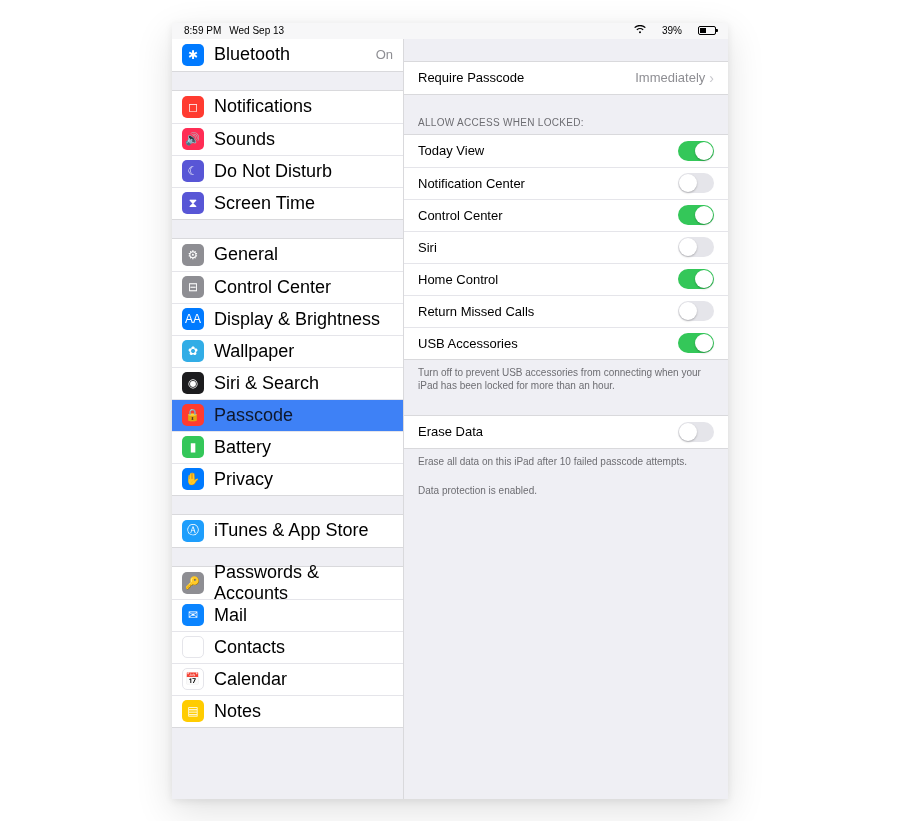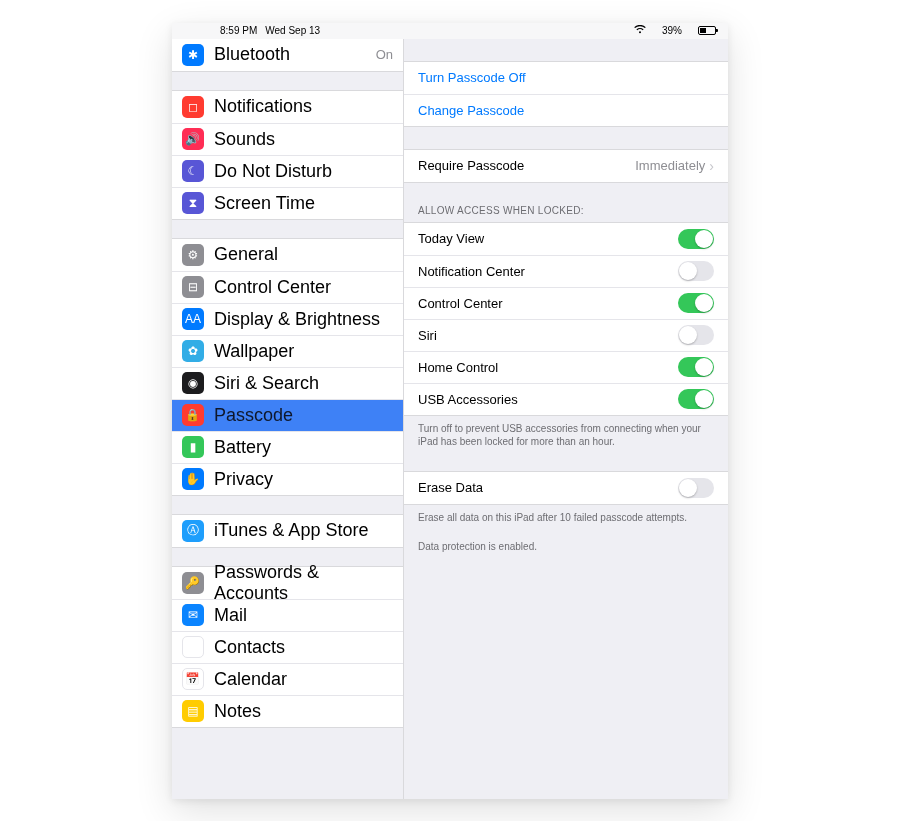--- a/index.html
+++ b/index.html
@@ -27,21 +27,21 @@
   .statusbar {
     height: 16px;
     display: flex;
     align-items: center;
     justify-content: space-between;
     padding: 0 12px;
     font-size: 10px;
     color: #000;
     background: #f7f7f8;
   }
-  .statusbar .left { display: flex; gap: 8px; margin-left: 36px; }
+  .statusbar .left { display: flex; gap: 8px; }
   .statusbar .right { display: flex; gap: 16px; align-items: center; }
   .battery { width: 18px; height: 9px; border: 1px solid #000; border-radius: 2px; position: relative; }
   .battery::after { content:""; position:absolute; right:-3px; top:2px; width:2px; height:3px; background:#000; border-radius:0 1px 1px 0;}
   .battery .fill { position:absolute; left:1px; top:1px; bottom:1px; width:40%; background:#000;}
 
   
   .headerbar { height: 34px; display:flex; border-bottom: 1px solid #d9d9dc; background:#f7f7f8;}
   .headerbar .col-left, .headerbar .col-right { display:flex; align-items:center; justify-content:center; font-weight:600; font-size:14px;}
   .headerbar .col-left { width: 232px; }
   .headerbar .col-right { flex:1; }
@@ -224,28 +224,20 @@
           </div>
           <div class="row">
             <span class="icon bg-yellow">▤</span>
             <span class="label">Notes</span>
           </div>
         </div>
       </div>
 
     <div class="detail">
 
-      <div class="dgroup" style="margin-top:22px;">
-        <div class="drow link">
-          <span class="label">Turn Passcode Off</span>
-        </div>
-        <div class="drow link">
-          <span class="label">Change Passcode</span>
-        </div>
-      </div>
 
       <div class="dgroup" style="margin-top:22px;">
         <div class="drow">
           <span class="label">Require Passcode</span>
           <span class="value">Immediately</span>
           <span class="chevron">›</span>
         </div>
       </div>
 
       <div class="dgroup-header">ALLOW ACCESS WHEN LOCKED:</div>
@@ -274,20 +266,26 @@
               <span class="knob"></span>
             </span>
           </div>
           <div class="drow">
             <span class="label">Home Control</span>
             <span class="switch on">
               <span class="knob"></span>
             </span>
           </div>
           <div class="drow">
+            <span class="label">Return Missed Calls</span>
+            <span class="switch">
+              <span class="knob"></span>
+            </span>
+          </div>
+          <div class="drow">
             <span class="label">USB Accessories</span>
             <span class="switch on">
               <span class="knob"></span>
             </span>
           </div>
         </div>
       <div class="footer-note">Turn off to prevent USB accessories from connecting when your iPad has been locked for more than an hour.</div>
 
       <div class="dgroup" style="margin-top:22px;">
         <div class="drow">

